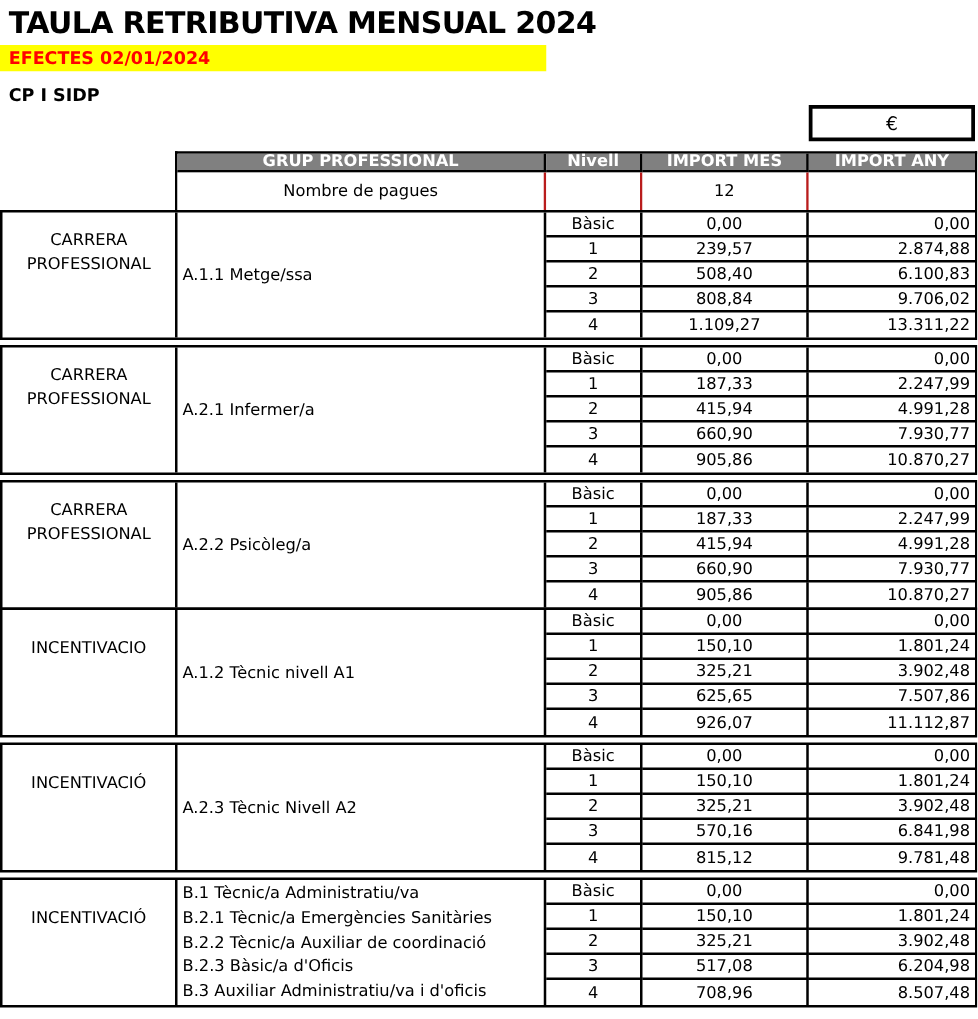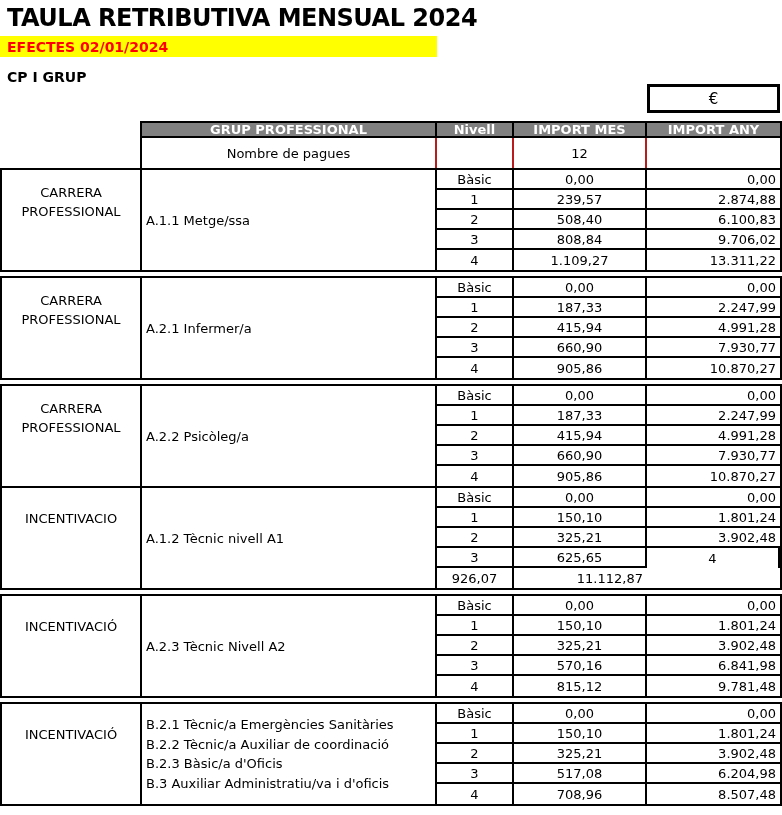--- a/index.html
+++ b/index.html
@@ -113,21 +113,21 @@
   .mes { justify-content: center; border-right: 2px solid #000; }
   .any { justify-content: flex-end; padding-right: 4px; }
 </style>
 </head>
 <body>
 
 <div class="page">
 
   <div class="title">TAULA RETRIBUTIVA MENSUAL 2024</div>
   <div class="banner">EFECTES 02/01/2024</div>
-  <div class="subtitle">CP I GRUP</div>
+  <div class="subtitle">CP I SIDP</div>
 
   <div class="eurobox">
     <span>€</span>
   </div>
 
   <div class="table">
 
     <div class="headgrid">
       <div class="h">GRUP PROFESSIONAL</div>
       <div class="h">Nivell</div>
@@ -215,20 +215,21 @@
       <div class="r mes">0,00</div>
       <div class="r any">0,00</div>
       <div class="r nv">1</div>
       <div class="r mes">150,10</div>
       <div class="r any">1.801,24</div>
       <div class="r nv">2</div>
       <div class="r mes">325,21</div>
       <div class="r any">3.902,48</div>
       <div class="r nv">3</div>
       <div class="r mes">625,65</div>
+      <div class="r any">7.507,86</div>
       <div class="r nv">4</div>
       <div class="r mes">926,07</div>
       <div class="r any">11.112,87</div>
     </div>
 
     <div class="block incent">
       <div class="cat">INCENTIVACIÓ</div>
       <div class="job">
         <div class="job-line">A.2.3 Tècnic Nivell A2</div>
       </div>
@@ -245,20 +246,21 @@
       <div class="r mes">570,16</div>
       <div class="r any">6.841,98</div>
       <div class="r nv">4</div>
       <div class="r mes">815,12</div>
       <div class="r any">9.781,48</div>
     </div>
 
     <div class="block incent">
       <div class="cat">INCENTIVACIÓ</div>
       <div class="job">
+        <div class="job-line">B.1 Tècnic/a Administratiu/va</div>
         <div class="job-line">B.2.1 Tècnic/a Emergències Sanitàries</div>
         <div class="job-line">B.2.2 Tècnic/a Auxiliar de coordinació</div>
         <div class="job-line">B.2.3 Bàsic/a d'Oficis</div>
         <div class="job-line">B.3 Auxiliar Administratiu/va i d'oficis</div>
       </div>
       <div class="r nv">Bàsic</div>
       <div class="r mes">0,00</div>
       <div class="r any">0,00</div>
       <div class="r nv">1</div>
       <div class="r mes">150,10</div>

